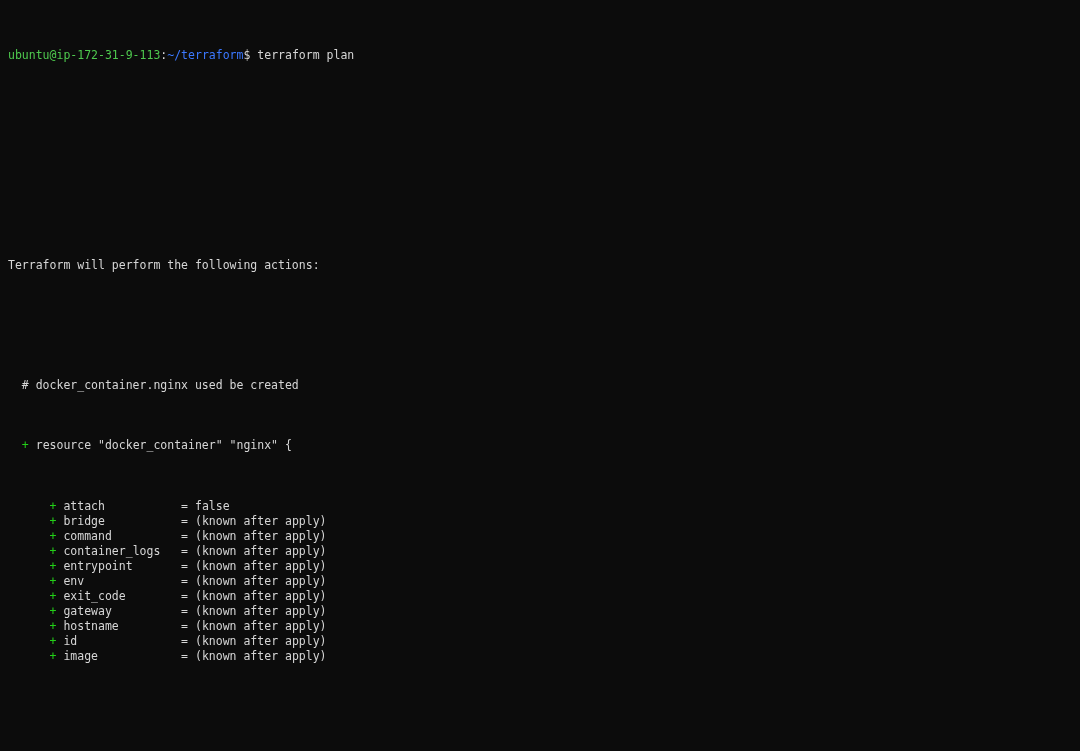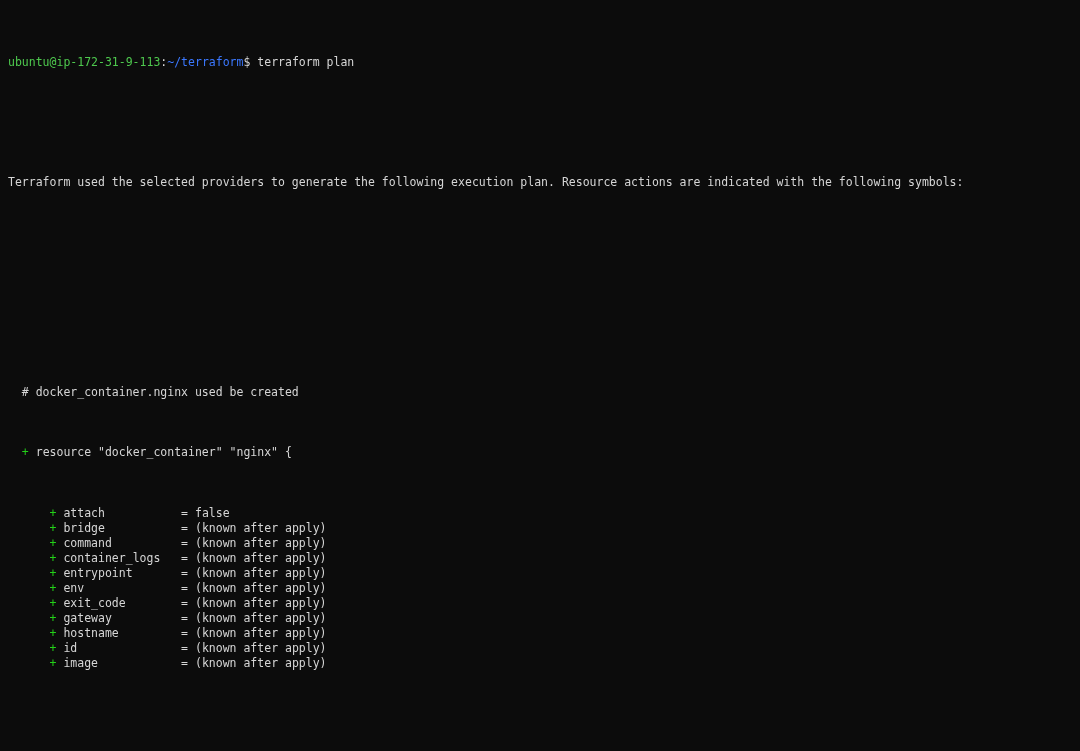--- a/index.html
+++ b/index.html
@@ -15,21 +15,21 @@
     font-family: "DejaVu Sans Mono", "Liberation Mono", monospace;
   }
   #terminal {
     width: 1080px;
     height: 751px;
     background: #0c0c0c;
     color: #d6d6d6;
     font-family: "DejaVu Sans Mono", "Liberation Mono", monospace;
     font-size: 11.5px;
     line-height: 15.02px;
-    padding: 10px 0 0 8px;
+    padding: 3px 0 0 8px;
     box-sizing: border-box;
     white-space: pre;
     letter-spacing: 0px;
     -webkit-font-smoothing: antialiased;
   }
   .line {
     height: 15.02px;
     white-space: pre;
   }
   .blank { height: 15.02px; }
@@ -41,25 +41,25 @@
 </style>
 </head>
 <body>
 
 <div id="terminal">
 
   <div class="line"><span class="user">ubuntu@ip-172-31-9-113</span><span class="punct">:</span><span class="path">~/terraform</span><span class="punct">$</span><span class="txt"> terraform plan</span></div>
 
   <div class="blank"></div>
 
-  <div class="line"><span class="txt">Terraform used the selected providers to generate the following execution plan. Resource actions are indicated with the following symbols:</span></div>
 
 
   <div class="blank"></div>
 
+  <div class="line"><span class="txt">Terraform will perform the following actions:</span></div>
 
   <div class="blank"></div>
 
   <div class="line"><span class="txt">  # docker_container.nginx used be created</span></div>
 
   <div class="line"><span class="plus">  +</span><span class="txt"> resource "docker_container" "nginx" {</span></div>
 
   <div id="attr-list"><div class="line"><span class="txt">      </span><span class="plus">+</span><span class="txt"> attach           </span><span class="txt">= </span><span class="txt">false</span></div><div class="line"><span class="txt">      </span><span class="plus">+</span><span class="txt"> bridge           </span><span class="txt">= </span><span class="txt">(known after apply)</span></div><div class="line"><span class="txt">      </span><span class="plus">+</span><span class="txt"> command          </span><span class="txt">= </span><span class="txt">(known after apply)</span></div><div class="line"><span class="txt">      </span><span class="plus">+</span><span class="txt"> container_logs   </span><span class="txt">= </span><span class="txt">(known after apply)</span></div><div class="line"><span class="txt">      </span><span class="plus">+</span><span class="txt"> entrypoint       </span><span class="txt">= </span><span class="txt">(known after apply)</span></div><div class="line"><span class="txt">      </span><span class="plus">+</span><span class="txt"> env              </span><span class="txt">= </span><span class="txt">(known after apply)</span></div><div class="line"><span class="txt">      </span><span class="plus">+</span><span class="txt"> exit_code        </span><span class="txt">= </span><span class="txt">(known after apply)</span></div><div class="line"><span class="txt">      </span><span class="plus">+</span><span class="txt"> gateway          </span><span class="txt">= </span><span class="txt">(known after apply)</span></div><div class="line"><span class="txt">      </span><span class="plus">+</span><span class="txt"> hostname         </span><span class="txt">= </span><span class="txt">(known after apply)</span></div><div class="line"><span class="txt">      </span><span class="plus">+</span><span class="txt"> id               </span><span class="txt">= </span><span class="txt">(known after apply)</span></div><div class="line"><span class="txt">      </span><span class="plus">+</span><span class="txt"> image            </span><span class="txt">= </span><span class="txt">(known after apply)</span></div></div>
 
   

